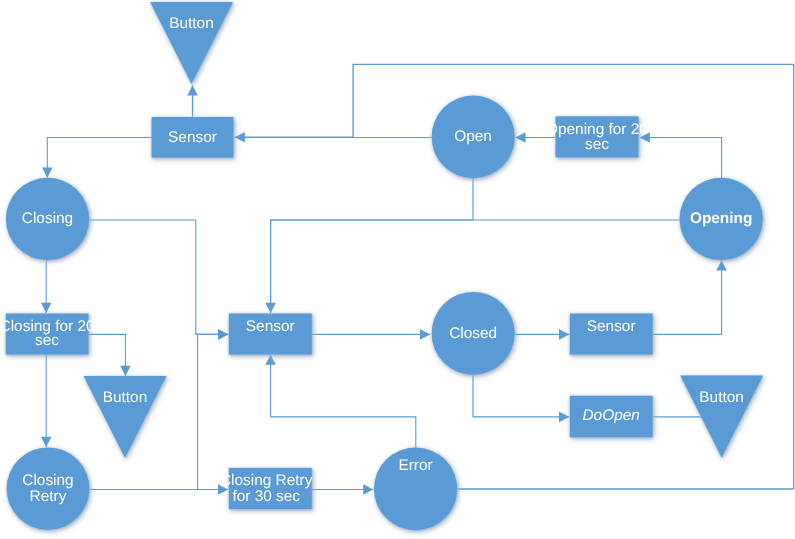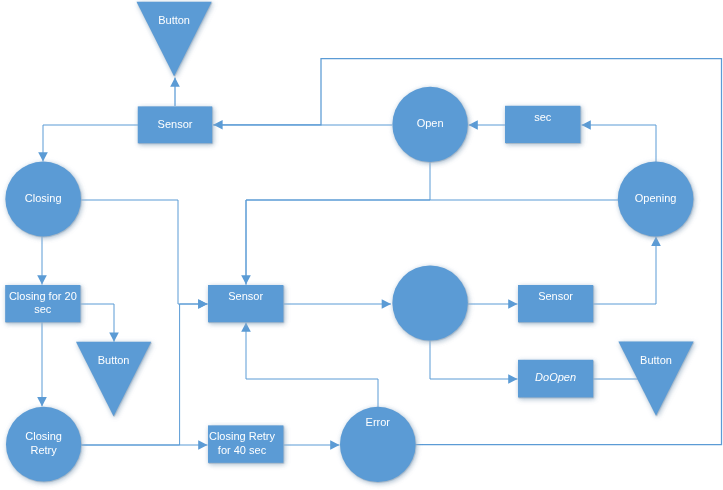--- a/index.html
+++ b/index.html
@@ -2,21 +2,21 @@
 <html><head>
 <meta charset="utf-8">
 <title>State Diagram</title>
 <style>
   html,body{margin:0;padding:0;background:#FFFFFF;}
   body{width:723px;height:490px;overflow:hidden;font-family:"Liberation Sans",sans-serif;}
   #diagram{position:relative;width:723px;height:490px;background:#FFFFFF;}
   svg#canvas{position:absolute;left:0;top:0;width:723px;height:490px;display:block;}
   #labels{position:absolute;left:0;top:0;width:723px;height:490px;}
   .node-label{position:absolute;color:#FFFFFF;font-family:"Liberation Sans",sans-serif;
-    font-size:11px;line-height:13.2px;text-align:center;pointer-events:none;}
+    font-size:14px;line-height:13.2px;text-align:center;pointer-events:none;}
   .node-label .lbl-line{display:block;white-space:nowrap;}
   .glyph-arrow{display:inline-block;vertical-align:-0.31em;width:10.5px;height:10px;margin:0 0.2px 0 1.8px;}
   .glyph-arrow svg{display:block;}
 </style>
 </head>
 <body>
 
 <div id="diagram">
   <svg id="canvas" viewBox="0 0 723 490" xmlns="http://www.w3.org/2000/svg">
       <defs>
@@ -175,35 +175,39 @@
       </div>
       <div class="node-label" style="left: 53.6px; top: 354.093px; width: 120px; height: 13.2px;">
         <span class="lbl-line">Button</span>
       </div>
       <div class="node-label" style="left: -16.4px; top: 430.4px; width: 120px; height: 26.4px;">
         <span class="lbl-line">Closing</span>
         <span class="lbl-line">Retry</span>
       </div>
       <div class="node-label" style="left: 182px; top: 430.3px; width: 120px; height: 26.4px;">
         <span class="lbl-line">Closing Retry</span>
-        <span class="lbl-line">for 40 sec</span>
+        <span class="lbl-line">for 30 sec</span>
       </div>
       <div class="node-label" style="left: 185.7px; top: 289.8px; width: 120px; height: 26.4px;">
         <span class="lbl-line">Sensor</span>
       </div>
       <div class="node-label" style="left: 317.8px; top: 416px; width: 120px; height: 13.2px;">
         <span class="lbl-line">Error</span>
       </div>
+      <div class="node-label" style="left: 370.1px; top: 295.8px; width: 120px; height: 13.2px;">
+        <span class="lbl-line">Closed</span>
+      </div>
       <div class="node-label" style="left: 370.1px; top: 117.2px; width: 120px; height: 13.2px;">
         <span class="lbl-line">Open</span>
       </div>
       <div class="node-label" style="left: 482.7px; top: 110.6px; width: 120px; height: 26.4px;">
+        <span class="lbl-line">Opening for 20</span>
         <span class="lbl-line">sec</span>
       </div>
-      <div class="node-label" style="left: 595.6px; top: 191.8px; width: 120px; height: 13.2px;">
+      <div class="node-label" style="left: 595.6px; top: 191.8px; width: 120px; height: 13.2px; font-weight: bold;">
         <span class="lbl-line">Opening</span>
       </div>
       <div class="node-label" style="left: 495.6px; top: 289.8px; width: 120px; height: 26.4px;">
         <span class="lbl-line">Sensor</span>
       </div>
       <div class="node-label" style="left: 495.6px; top: 371.4px; width: 120px; height: 13.2px; font-style: italic;">
         <span class="lbl-line">DoOpen</span>
       </div>
       <div class="node-label" style="left: 596px; top: 353.693px; width: 120px; height: 13.2px;">
         <span class="lbl-line">Button</span>

